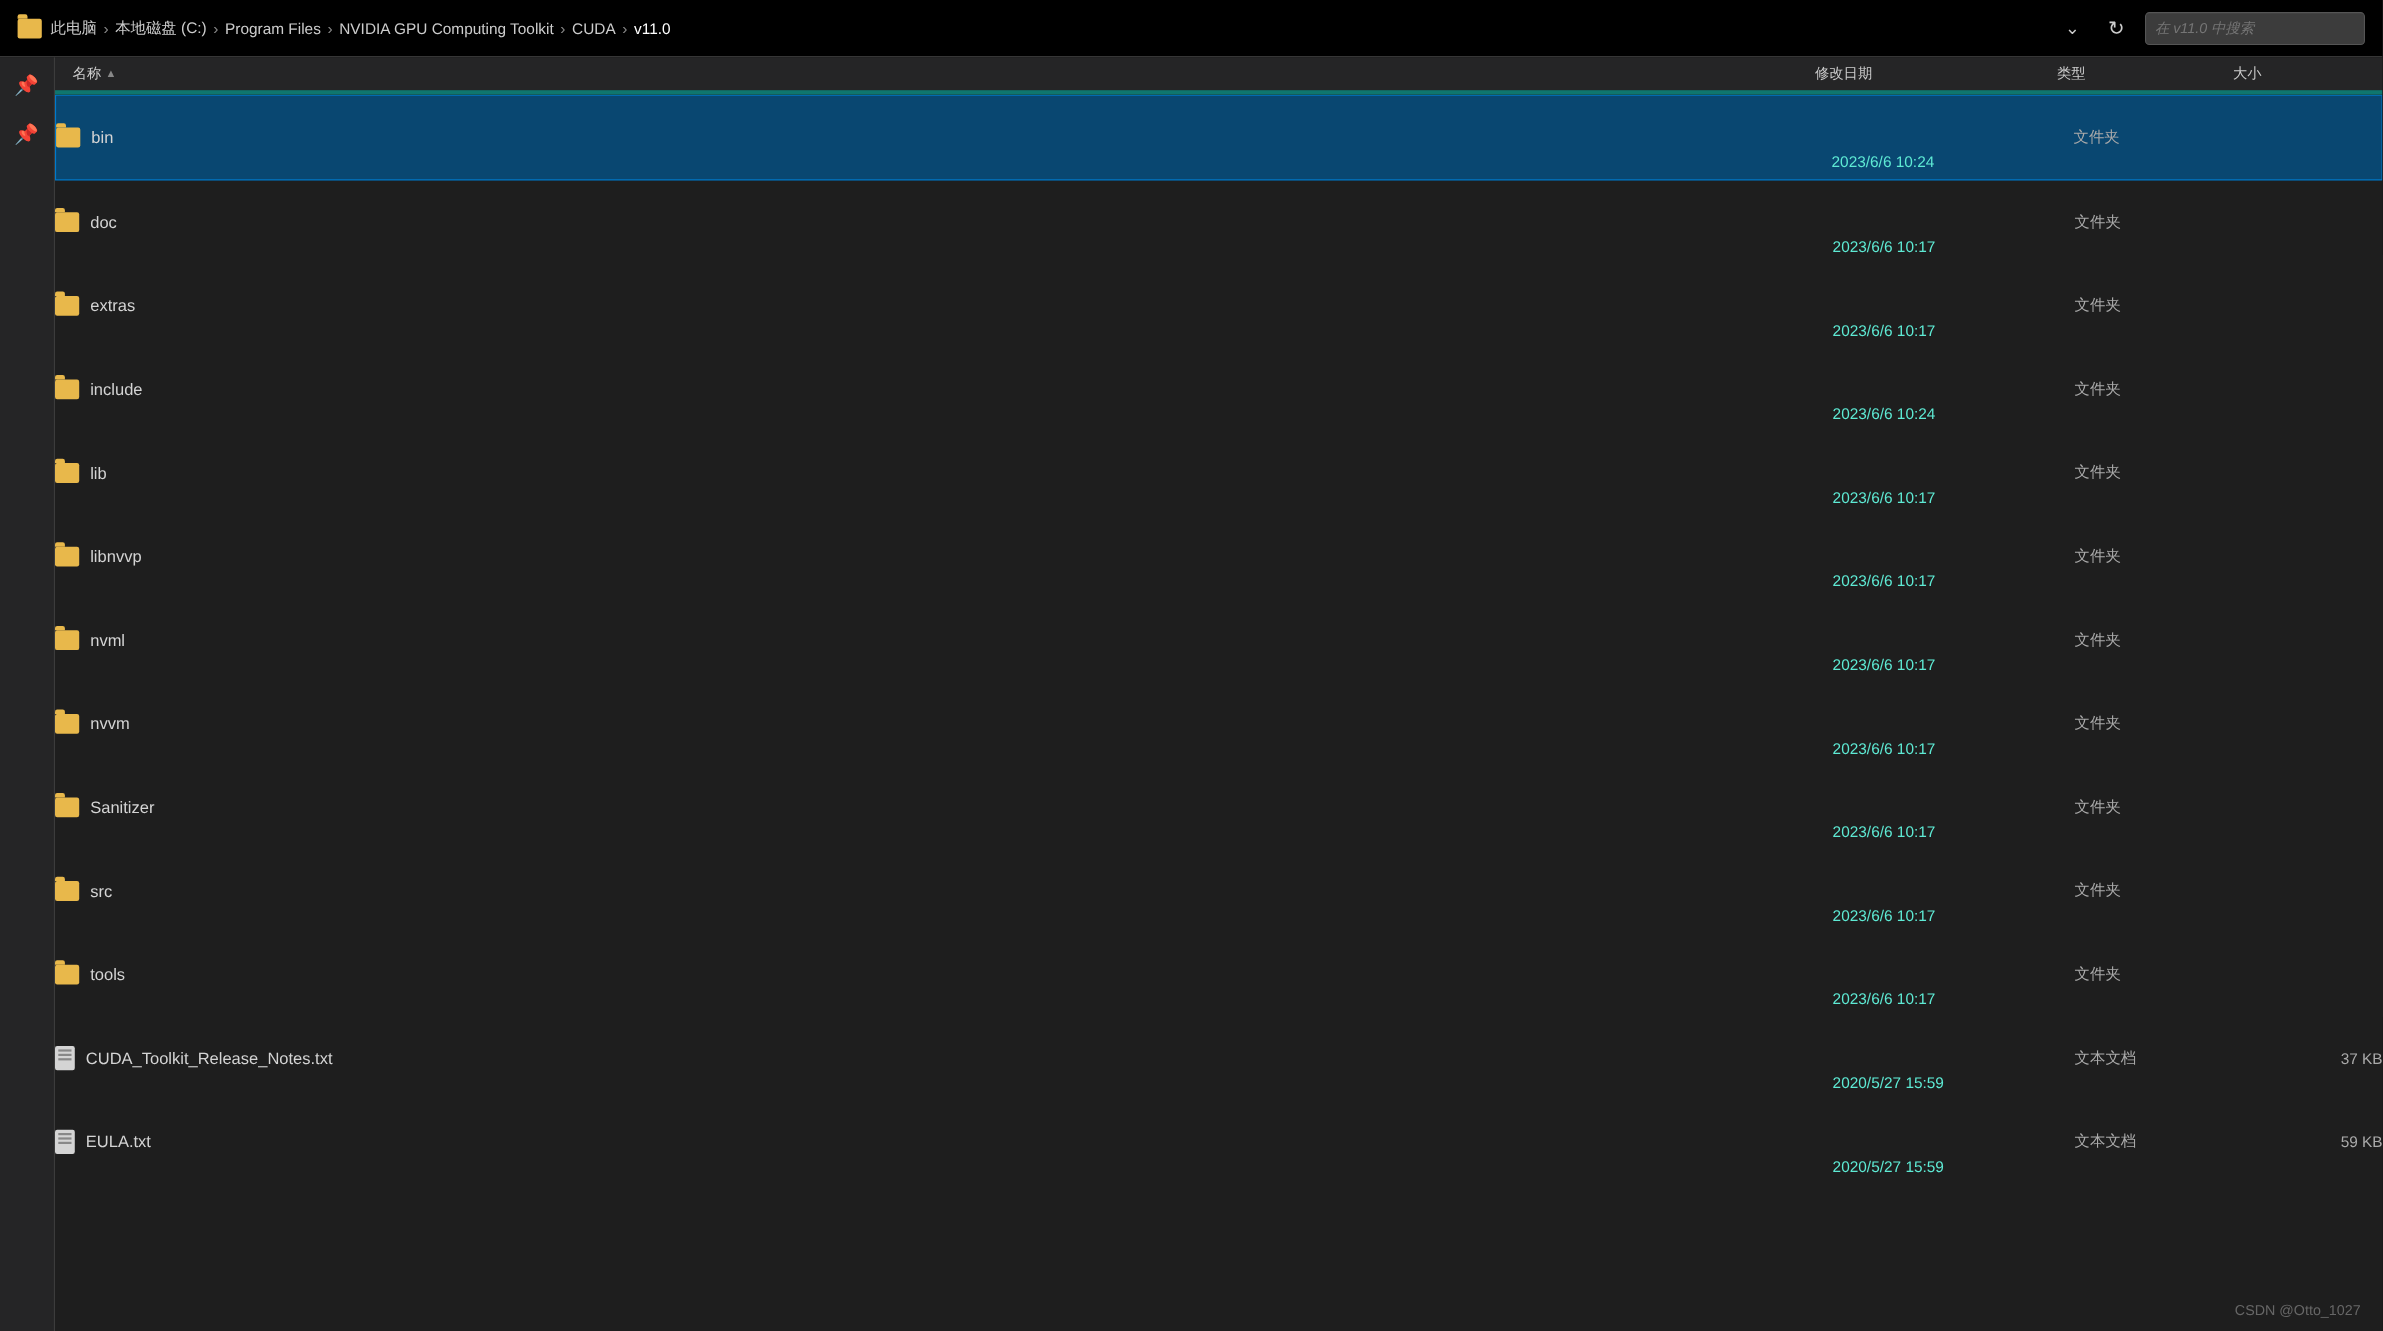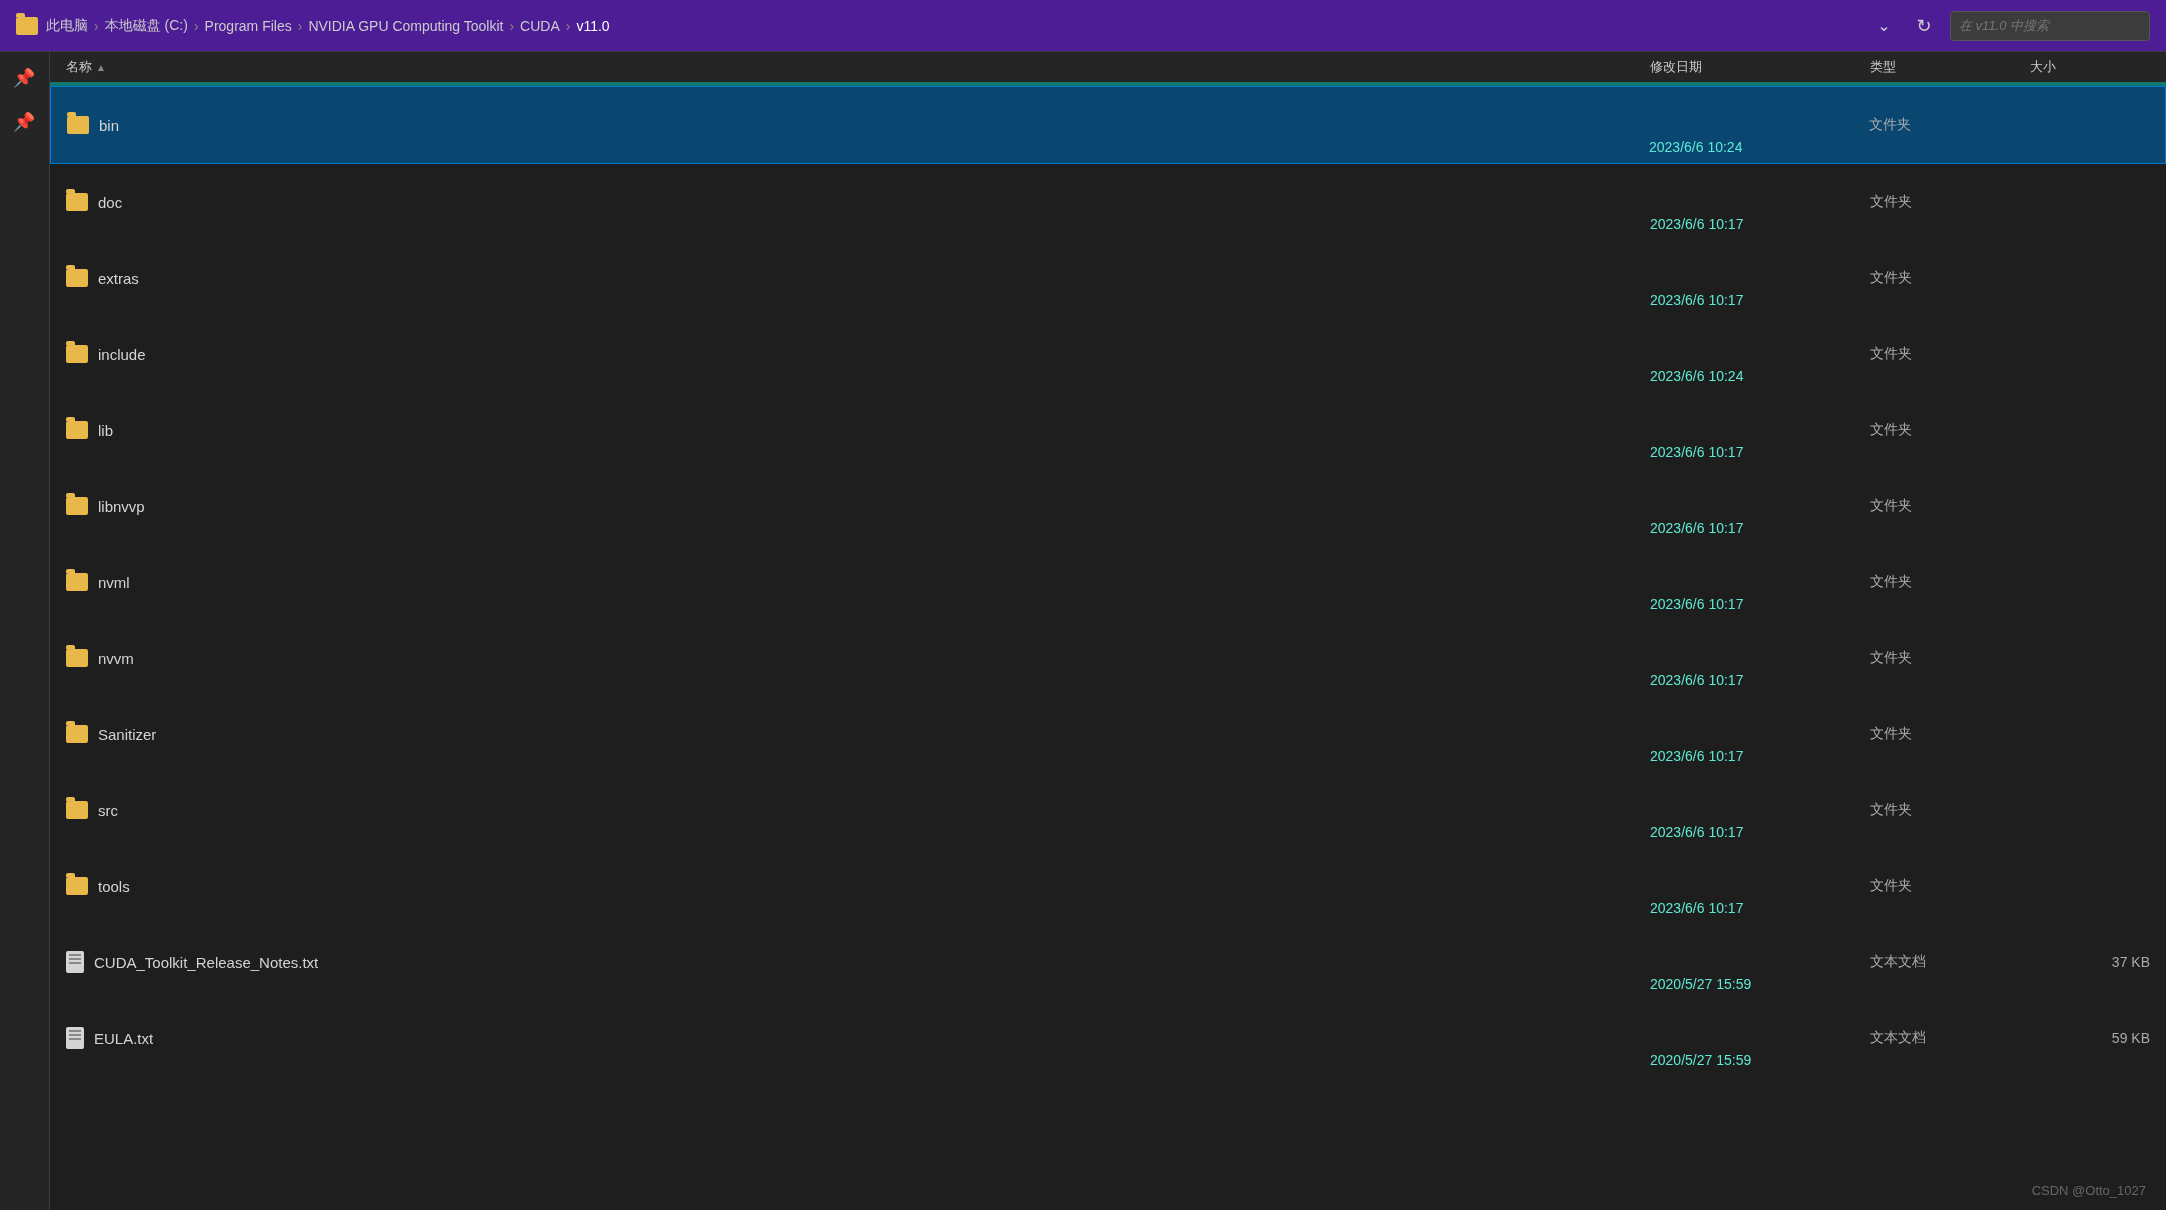--- a/index.html
+++ b/index.html
@@ -23,21 +23,21 @@
       width: 100%;
       height: 100%;
       background-color: #1e1e1e;
       display: flex;
       flex-direction: column;
     }
 
     
     .address-bar {
       height: 52px;
-      background-color: #4c1d95;
+      background-color: #000000;
       border-bottom: 1px solid #3c3c3c;
       display: flex;
       align-items: center;
       padding: 0 16px;
       gap: 8px;
     }
 
     .address-bar-folder-icon {
       width: 22px;
       height: 22px;
@@ -174,21 +174,21 @@
 
     .sort-arrow {
       font-size: 10px;
       color: #888;
     }
 
     
     .file-row {
       display: grid;
       grid-template-columns: 1fr 220px 160px 120px;
-      padding: 8px 16px;
+      padding: 8px 0;
       cursor: pointer;
       align-items: center;
       min-height: 48px;
     }
 
     .file-row.selected {
       background-color: #094771;
       border: 1px solid #007acc;
     }
 

